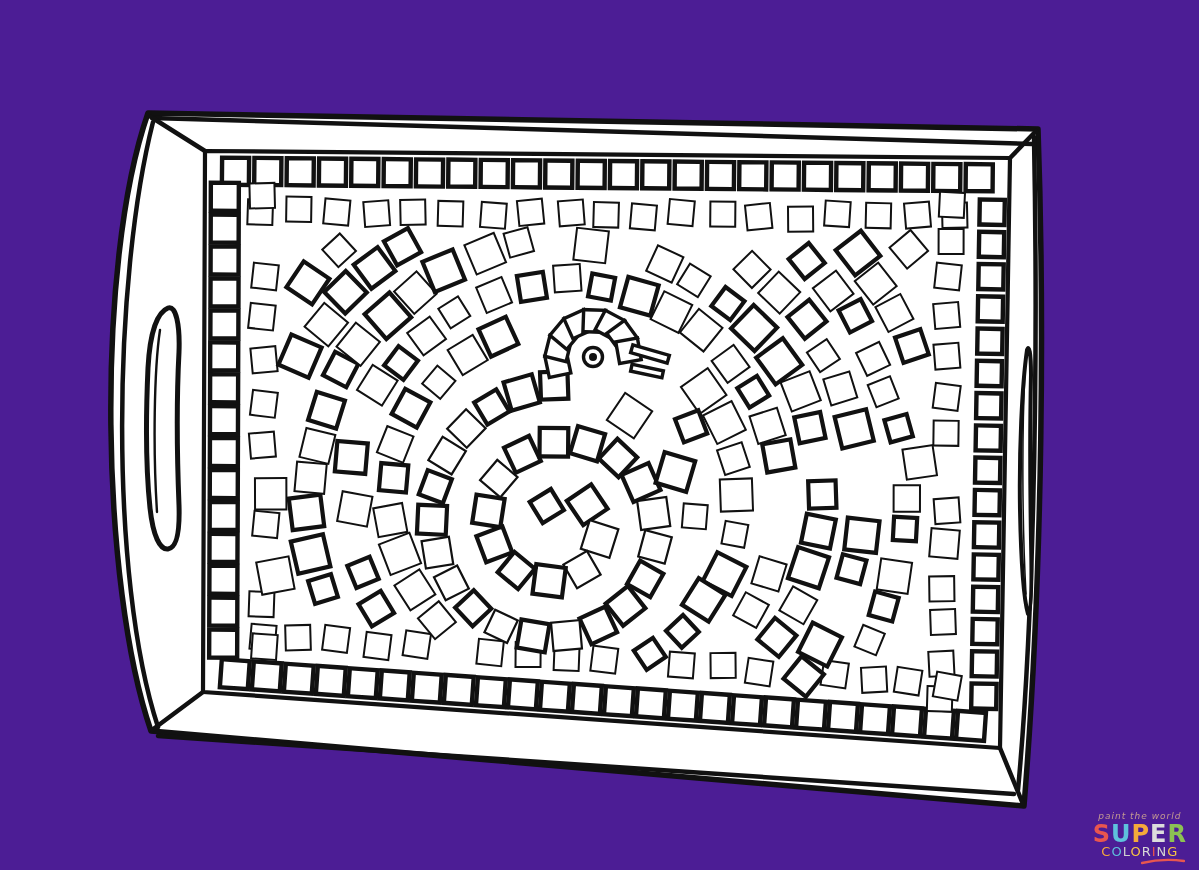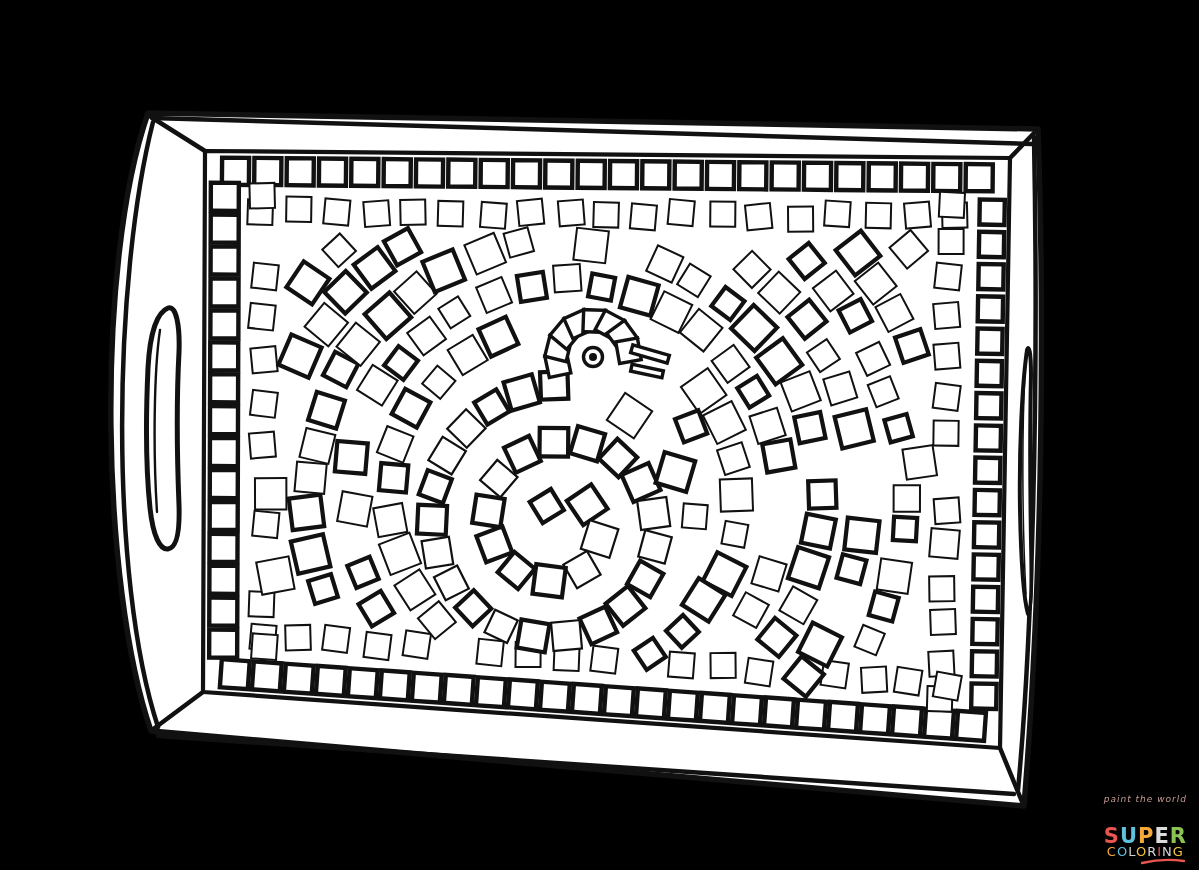--- a/index.html
+++ b/index.html
@@ -1,21 +1,21 @@
 <!DOCTYPE html>
 <html><head>
 <meta charset="utf-8">
 <style>
   html,body{margin:0;padding:0;background:#ffffff;}
-  .stage{position:relative;width:1199px;height:870px;background:#000000;overflow:hidden;}
+  .stage{position:relative;width:1199px;height:870px;background:#4c1d95;overflow:hidden;}
   svg.scene{position:absolute;left:0;top:0;}
   .logo{position:absolute;right:12px;bottom:5px;text-align:center;
         font-family:"DejaVu Sans",sans-serif;line-height:1.06;}
   .logo .tagline{font-size:9px;font-style:italic;letter-spacing:1px;}
-  .logo .word-super{font-size:21px;font-weight:bold;letter-spacing:1px;margin-top:20px;}
+  .logo .word-super{font-size:24px;font-weight:bold;letter-spacing:1px;}
   .logo .word-coloring{font-size:13px;font-weight:normal;letter-spacing:1px;margin-top:-2px;}
   .logo .swash{display:block;margin:-2px 2px 0 auto;}
 </style>
 </head>
 <body>
 
 <div class="stage">
   <svg id="scene" class="scene" xmlns="http://www.w3.org/2000/svg" width="1199" height="894" viewBox="0 0 1199 894">
       <g>
         <path d="M 148,113 L 1038,129 C 1044,300 1044,560 1024,806 L 151,731 C 101,585 95,266 148,113 Z" fill="#ffffff" stroke="#111111" stroke-width="5.5" stroke-linejoin="round" stroke-linecap="round"></path>

